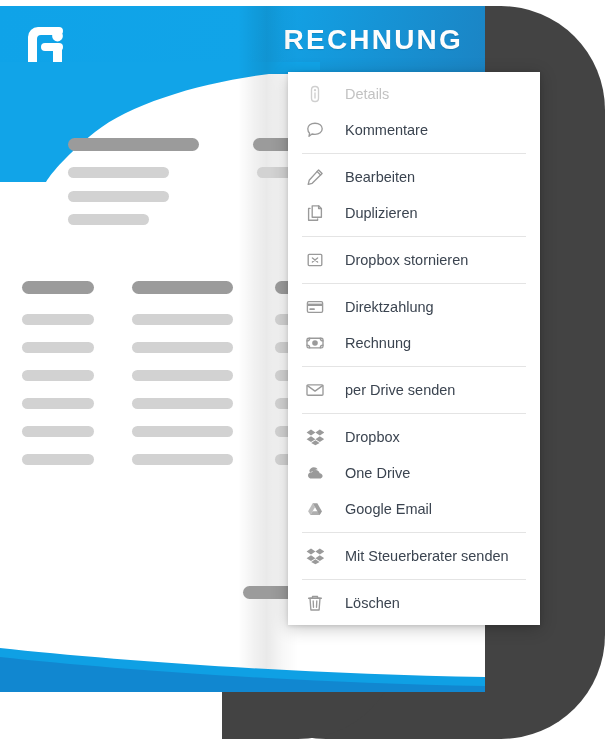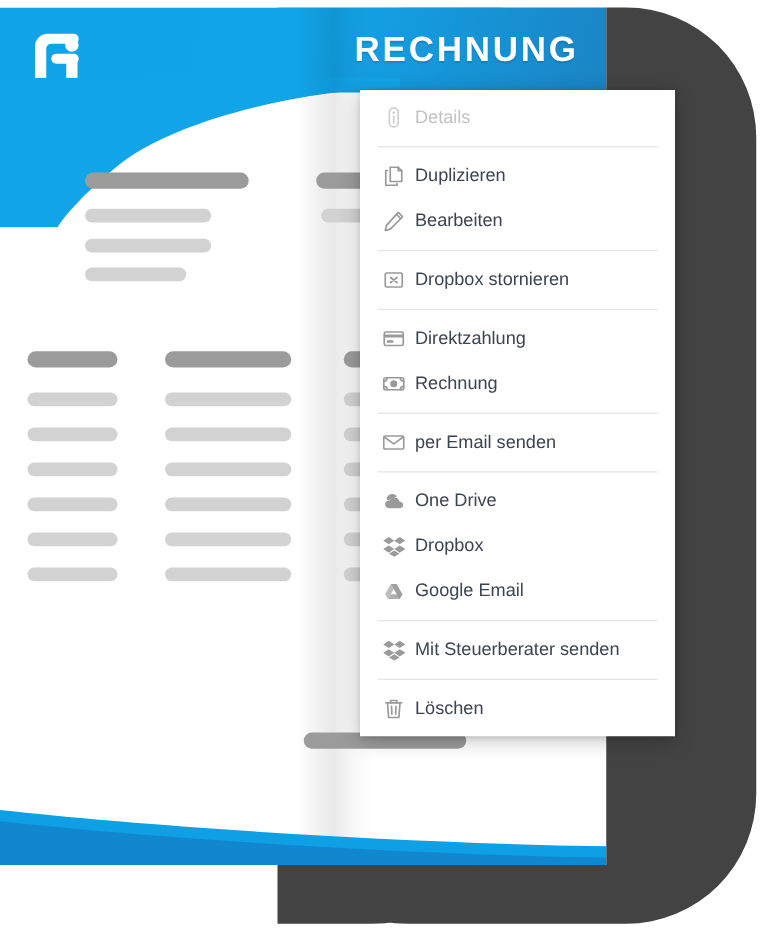--- a/index.html
+++ b/index.html
@@ -148,20 +148,21 @@
   .menu-item .mi-icon {
     width: 26px;
     min-width: 26px;
     height: 22px;
     display: flex;
     align-items: center;
     justify-content: flex-start;
     color: #9a9a9a;
   }
   .menu-item .mi-label {
+    margin-left: 13px;
     font-size: 14.5px;
     color: #3b4450;
     font-family: "Liberation Sans", sans-serif;
     white-space: nowrap;
     text-align: right;
   }
   .menu-item.disabled .mi-label { color: #c2c2c2; }
   .menu-item.disabled .mi-icon  { color: #cfcfcf; }
 
   .menu-sep {
@@ -246,40 +247,48 @@
       <div class="menu-item disabled">
         <span class="mi-icon">
           <svg width="18" height="18" viewBox="0 0 18 18">
             <rect x="5.5" y="1.5" width="7" height="15" rx="3.2" stroke="currentColor" fill="none" stroke-width="1.35" stroke-linecap="round" stroke-linejoin="round"></rect>
             <circle cx="9" cy="5.2" r="1.1" fill="currentColor" stroke="none"></circle>
             <path d="M9 8 L9 13" stroke="currentColor" fill="none" stroke-width="1.35" stroke-linecap="round" stroke-linejoin="round"></path>
           </svg>
         </span>
         <span class="mi-label">Details</span>
       </div>
-      <div class="menu-sep"></div>
+      <div class="menu-item">
+        <span class="mi-icon">
+          <svg width="18" height="18" viewBox="0 0 18 18">
+            <path d="M9 2.2 C13.2 2.2 16.2 4.6 16.2 7.8 C16.2 11 13.2 13.4 9 13.4 C7.9 13.4 6.9 13.3 6 13 L3 15.3 L3.6 12.2 C2.3 11.1 1.8 9.6 1.8 7.8 C1.8 4.6 4.8 2.2 9 2.2 Z" stroke="currentColor" fill="none" stroke-width="1.35" stroke-linecap="round" stroke-linejoin="round"></path>
+          </svg>
+        </span>
+        <span class="mi-label">Kommentare</span>
+      </div>
+      <div class="menu-sep"></div>
+      <div class="menu-item">
+        <span class="mi-icon">
+          <svg width="18" height="18" viewBox="0 0 18 18">
+            <path d="M12.6 1.9 L16.1 5.4 L6.2 15.3 L2.2 16.3 L3.2 12.3 Z" stroke="currentColor" fill="none" stroke-width="1.35" stroke-linecap="round" stroke-linejoin="round"></path>
+            <path d="M11.1 3.4 L14.6 6.9" stroke="currentColor" fill="none" stroke-width="1.35" stroke-linecap="round" stroke-linejoin="round"></path>
+          </svg>
+        </span>
+        <span class="mi-label">Bearbeiten</span>
+      </div>
       <div class="menu-item">
         <span class="mi-icon">
           <svg width="18" height="18" viewBox="0 0 18 18">
             <path d="M6.2 1.8 L12.6 1.8 L15.4 4.6 L15.4 13.2 L6.2 13.2 Z" stroke="currentColor" fill="none" stroke-width="1.35" stroke-linecap="round" stroke-linejoin="round"></path>
             <path d="M12.6 1.8 L12.6 4.6 L15.4 4.6" stroke="currentColor" fill="none" stroke-width="1.35" stroke-linecap="round" stroke-linejoin="round"></path>
             <path d="M4 4.4 L2.6 4.4 L2.6 16.2 L11.6 16.2 L11.6 14.8" stroke="currentColor" fill="none" stroke-width="1.35" stroke-linecap="round" stroke-linejoin="round"></path>
           </svg>
         </span>
         <span class="mi-label">Duplizieren</span>
       </div>
-      <div class="menu-item">
-        <span class="mi-icon">
-          <svg width="18" height="18" viewBox="0 0 18 18">
-            <path d="M12.6 1.9 L16.1 5.4 L6.2 15.3 L2.2 16.3 L3.2 12.3 Z" stroke="currentColor" fill="none" stroke-width="1.35" stroke-linecap="round" stroke-linejoin="round"></path>
-            <path d="M11.1 3.4 L14.6 6.9" stroke="currentColor" fill="none" stroke-width="1.35" stroke-linecap="round" stroke-linejoin="round"></path>
-          </svg>
-        </span>
-        <span class="mi-label">Bearbeiten</span>
-      </div>
       <div class="menu-sep"></div>
       <div class="menu-item">
         <span class="mi-icon">
           <svg width="18" height="18" viewBox="0 0 18 18">
             <rect x="2.2" y="3.4" width="13.6" height="11.2" rx="1" stroke="currentColor" fill="none" stroke-width="1.35" stroke-linecap="round" stroke-linejoin="round"></rect>
             <path d="M6.4 7 L11.6 11 M11.6 7 L6.4 11" stroke="currentColor" fill="none" stroke-width="1.35" stroke-linecap="round" stroke-linejoin="round"></path>
           </svg>
         </span>
         <span class="mi-label">Dropbox stornieren</span>
       </div>
@@ -305,52 +314,52 @@
         <span class="mi-label">Rechnung</span>
       </div>
       <div class="menu-sep"></div>
       <div class="menu-item">
         <span class="mi-icon">
           <svg width="18" height="18" viewBox="0 0 18 18">
             <rect x="1" y="3.8" width="16" height="10.4" rx="1" stroke="currentColor" fill="none" stroke-width="1.35" stroke-linecap="round" stroke-linejoin="round"></rect>
             <path d="M1.4 4.6 L9 10.1 L16.6 4.6" stroke="currentColor" fill="none" stroke-width="1.35" stroke-linecap="round" stroke-linejoin="round"></path>
           </svg>
         </span>
-        <span class="mi-label">per Email senden</span>
-      </div>
-      <div class="menu-sep"></div>
-      <div class="menu-item">
-        <span class="mi-icon">
-          <svg width="18" height="18" viewBox="0 0 18 18">
-            <g fill="currentColor">
-              <path d="M3.2 7.3 C3.5 4.9 5.5 3.2 7.9 3.2 C9.5 3.2 10.9 4 11.7 5.2 C10.3 5.3 9.1 6 8.3 7 C7 6.9 5.6 7.4 4.8 8.4 C4.2 7.8 3.7 7.5 3.2 7.3 Z"></path>
-              <path d="M5.6 14.6 C3.6 14.6 2 13.2 2 11.4 C2 9.7 3.4 8.3 5.2 8.3 C5.4 8.3 5.6 8.3 5.8 8.4 C6.4 7 7.9 6 9.6 6 C11.6 6 13.3 7.4 13.7 9.2 C15.3 9.4 16.6 10.6 16.6 12 C16.6 13.5 15.2 14.6 13.5 14.6 Z"></path>
-            </g>
-          </svg>
-        </span>
-        <span class="mi-label">One Drive</span>
-      </div>
+        <span class="mi-label">per Drive senden</span>
+      </div>
+      <div class="menu-sep"></div>
       <div class="menu-item">
         <span class="mi-icon">
           <svg width="18" height="18" viewBox="0 0 18 18">
             <g fill="currentColor">
               <path d="M5 1.6 L0.6 4.5 L5 7.4 L9.4 4.5 Z"></path>
               <path d="M13.8 1.6 L9.4 4.5 L13.8 7.4 L18.2 4.5 Z"></path>
               <path d="M5 8.3 L0.6 11.2 L5 14.1 L9.4 11.2 Z"></path>
               <path d="M13.8 8.3 L9.4 11.2 L13.8 14.1 L18.2 11.2 Z"></path>
               <path d="M5.2 15 L9.4 12.3 L13.6 15 L9.4 17.3 Z"></path>
             </g>
           </svg>
         </span>
         <span class="mi-label">Dropbox</span>
       </div>
       <div class="menu-item">
         <span class="mi-icon">
           <svg width="18" height="18" viewBox="0 0 18 18">
             <g fill="currentColor">
+              <path d="M3.2 7.3 C3.5 4.9 5.5 3.2 7.9 3.2 C9.5 3.2 10.9 4 11.7 5.2 C10.3 5.3 9.1 6 8.3 7 C7 6.9 5.6 7.4 4.8 8.4 C4.2 7.8 3.7 7.5 3.2 7.3 Z"></path>
+              <path d="M5.6 14.6 C3.6 14.6 2 13.2 2 11.4 C2 9.7 3.4 8.3 5.2 8.3 C5.4 8.3 5.6 8.3 5.8 8.4 C6.4 7 7.9 6 9.6 6 C11.6 6 13.3 7.4 13.7 9.2 C15.3 9.4 16.6 10.6 16.6 12 C16.6 13.5 15.2 14.6 13.5 14.6 Z"></path>
+            </g>
+          </svg>
+        </span>
+        <span class="mi-label">One Drive</span>
+      </div>
+      <div class="menu-item">
+        <span class="mi-icon">
+          <svg width="18" height="18" viewBox="0 0 18 18">
+            <g fill="currentColor">
               <path d="M6.7 3.2 L11.3 3.2 L15.9 11.3 L13.6 15.1 Z" opacity=".95"></path>
               <path d="M2.1 11.3 L6.7 3.2 L9 7.2 L4.4 15.1 Z" opacity=".65"></path>
               <path d="M4.4 15.1 L13.6 15.1 L15.9 11.3 L6.7 11.3 Z" opacity=".8"></path>
             </g>
           </svg>
         </span>
         <span class="mi-label">Google Email</span>
       </div>
       <div class="menu-sep"></div>
       <div class="menu-item">

